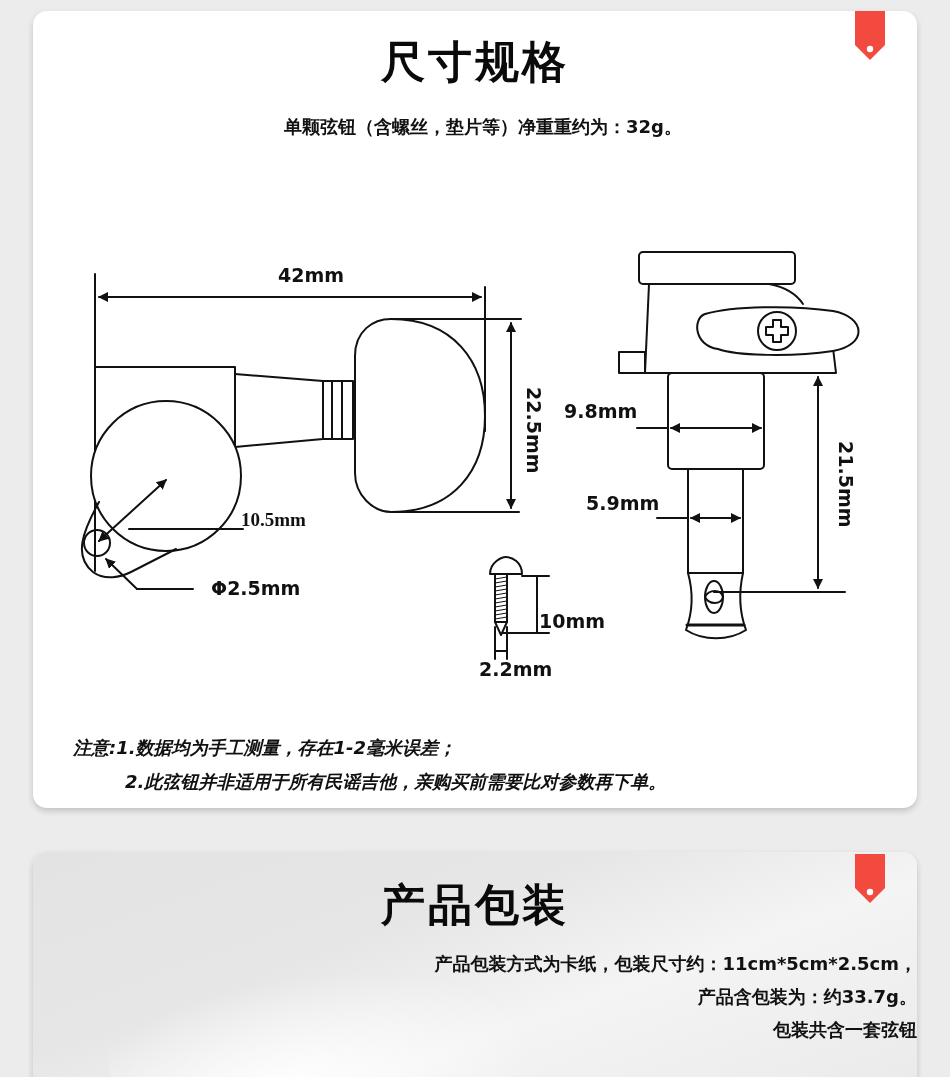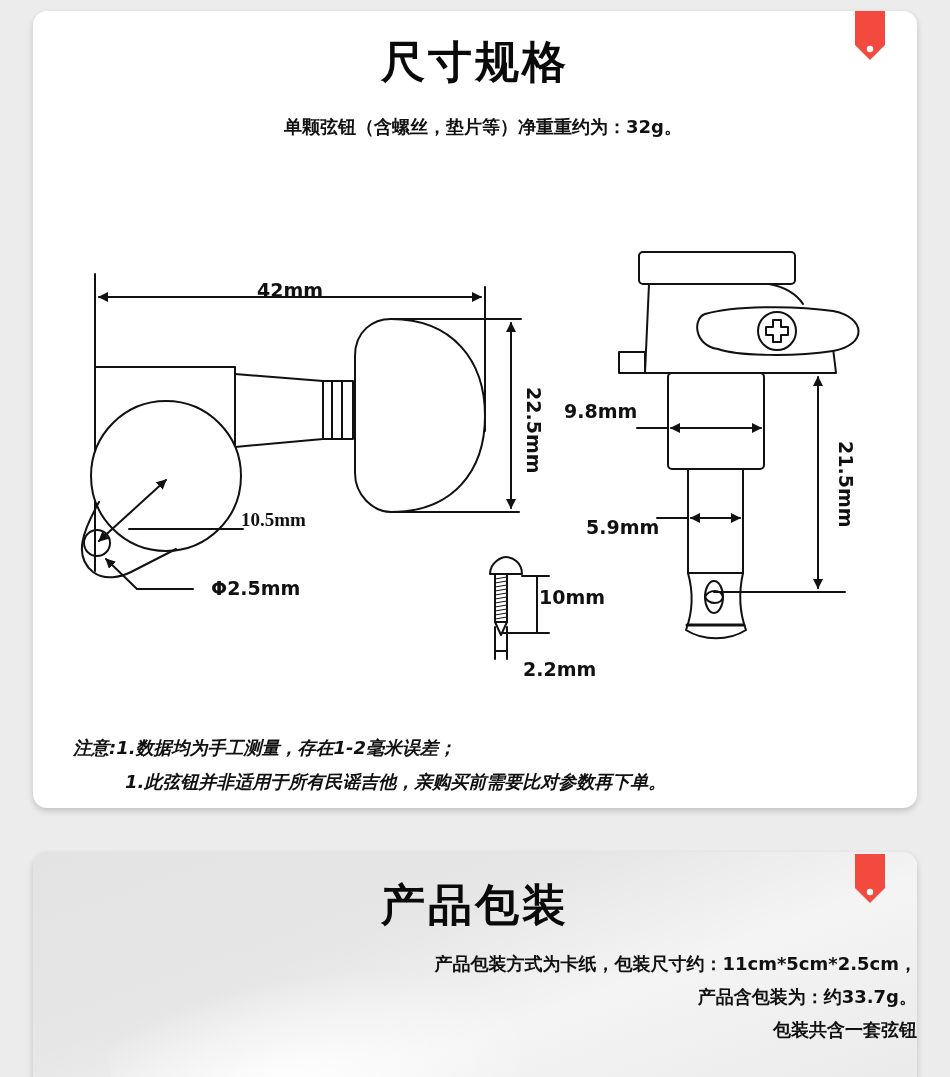--- a/index.html
+++ b/index.html
@@ -170,32 +170,32 @@
       <path d="M655 562 C660 580 660 600 653 619 C670 630 696 630 713 619 C706 600 706 580 710 562"></path>
       <line x1="654" y1="614" x2="711" y2="614" stroke-width="3"></line>
       <ellipse cx="681" cy="586" rx="9" ry="16"></ellipse>
       <path d="M672 586 C676 578 688 578 690 586 C688 594 676 594 672 586 Z"></path>
 
       <line x1="785" y1="366" x2="785" y2="577" marker-start="url(#ah)" marker-end="url(#ah)"></line>
       <line x1="681" y1="581" x2="812" y2="581"></line>
     </g>
   </svg>
 
-  <div class="dim" style="left:224px; top:255px;margin-top:15px;">42mm</div>
+  <div class="dim" style="left:245px; top:255px;">42mm</div>
   <div class="dim vert" style="left:510px; top:376px;">22.5mm</div>
   <div class="dim" style="left:208px; top:499px;font-family:Liberation Serif, serif;">10.5mm</div>
   <div class="dim" style="left:178px; top:568px;">Φ2.5mm</div>
   <div class="dim" style="left:531px; top:391px;">9.8mm</div>
-  <div class="dim" style="left:553px; top:483px;margin-top:24px;">5.9mm</div>
+  <div class="dim" style="left:553px; top:483px;">5.9mm</div>
   <div class="dim vert" style="left:822px; top:430px;">21.5mm</div>
-  <div class="dim" style="left:506px; top:577px;">10mm</div>
-  <div class="dim" style="left:446px; top:649px;margin-left:44px;">2.2mm</div>
+  <div class="dim" style="left:506px; top:601px;">10mm</div>
+  <div class="dim" style="left:446px; top:649px;">2.2mm</div>
 
   <div class="note" style="left:40px; top:725px;">注意:1.数据均为手工测量，存在1-2毫米误差；</div>
-  <div class="note" style="left:92px; top:759px;">1.此弦钮并非适用于所有民谣吉他，亲购买前需要比对参数再下单。</div>
+  <div class="note" style="left:92px; top:759px;">2.此弦钮并非适用于所有民谣吉他，亲购买前需要比对参数再下单。</div>
 </div>
 
 <div class="card card-pack">
   <svg class="tag" viewBox="0 0 34 50">
     <path d="M2 0 H32 V34 L17 49 L2 34 Z" fill="#f24a3f"></path>
     <circle cx="17" cy="38" r="3.2" fill="#ffffff"></circle>
   </svg>
   <div class="title">产品包装</div>
   <div class="pack-lines">
     <div class="pack-line">产品包装方式为卡纸，包装尺寸约：11cm*5cm*2.5cm，</div>

